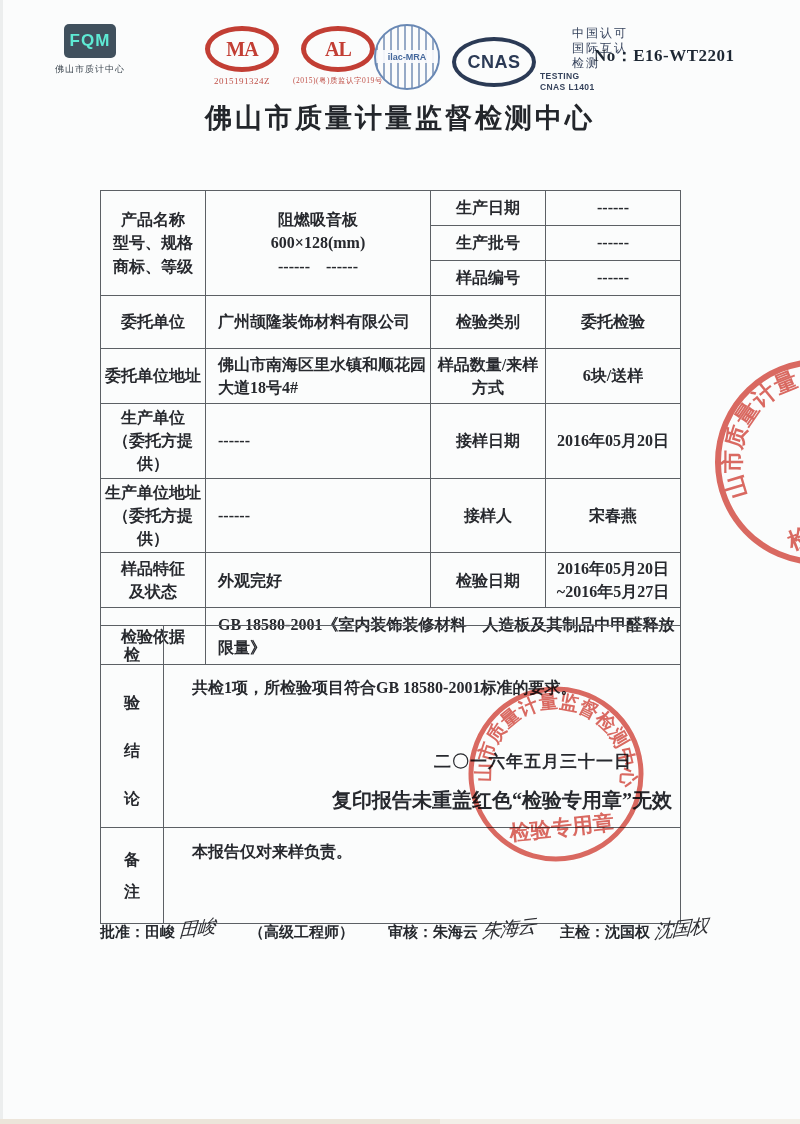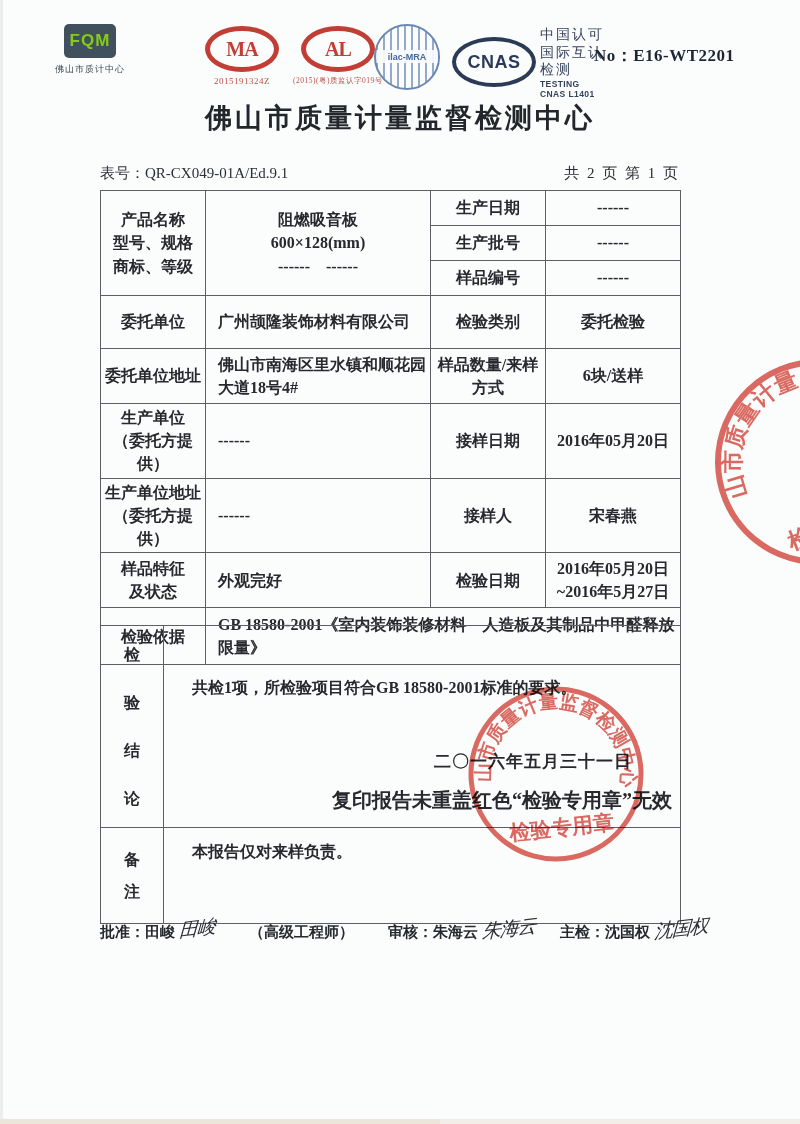--- a/index.html
+++ b/index.html
@@ -17,21 +17,21 @@
   }
   .page::before{
     content:"";position:absolute;left:0;top:0;bottom:0;width:3px;
     background:#eceeee;
   }
   .abs{position:absolute;}
 
   
   .fqm-box{left:55px;top:24px;width:70px;text-align:center;}
   .fqm-badge{width:52px;height:34px;margin:0 auto;background:#40505d;border-radius:5px;
-    display:flex;align-items:center;justify-content:center;color:#84cc16;
+    display:flex;align-items:center;justify-content:center;color:#5eead4;
     font-family:"Liberation Sans",sans-serif;font-weight:bold;font-size:17px;letter-spacing:1px;}
   .fqm-cap{margin-top:5px;font-size:9px;color:#3d4750;letter-spacing:1px;white-space:nowrap;}
 
   .oval-logo{display:flex;flex-direction:column;align-items:center;}
   .cma-box{left:205px;top:26px;}
   .cal-box{left:293px;top:26px;}
   .oval{width:64px;height:36px;border:5px solid #c23e34;border-radius:50%;
     display:flex;align-items:center;justify-content:center;}
   .oval span{font-family:"Liberation Serif",serif;font-weight:bold;font-size:20px;color:#c23e34;letter-spacing:-1px;}
   .cert{margin-top:4px;font-size:9px;color:#c05048;letter-spacing:.5px;white-space:nowrap;}
@@ -46,21 +46,21 @@
   .globe-band{position:absolute;left:-2px;right:-2px;top:24px;height:13px;
     background:rgba(250,251,253,.92);display:flex;align-items:center;justify-content:center;
     font-family:"Liberation Sans",sans-serif;font-weight:bold;font-size:9px;color:#44679c;}
 
   .cnas-box{left:452px;top:37px;}
   .cnas-oval{width:76px;height:42px;border:4px solid #2b3a55;border-radius:50%;
     display:flex;align-items:center;justify-content:center;}
   .cnas-oval span{font-family:"Liberation Sans",sans-serif;font-weight:bold;font-size:18px;color:#2b3a55;letter-spacing:.5px;}
 
   .cnas-text{left:540px;top:26px;font-family:"Liberation Sans",sans-serif;color:#36435c;line-height:1.25;}
-  .cnas-text .zh{font-size:14px;letter-spacing:2px;}
+  .cnas-text .zh{font-size:12px;letter-spacing:2px;margin-left:32px;}
   .cnas-text .en{font-size:8.5px;font-weight:bold;letter-spacing:.4px;}
 
   .report-no{left:594px;top:44px;font-size:17px;font-weight:bold;color:#1d2733;letter-spacing:.5px;}
 
   
   .title-org{left:0;top:100px;width:100%;text-align:center;
     font-size:27px;font-weight:bold;letter-spacing:3px;color:#23262b;}
   .title-doc{left:0;top:134px;width:100%;text-align:center;
     font-size:27px;font-weight:bold;letter-spacing:10px;color:#23262b;}
 
@@ -139,24 +139,20 @@
     <div class="zh">国际互认</div>
     <div class="zh">检测</div>
     <div class="en">TESTING</div>
     <div class="en">CNAS L1401</div>
   </div>
 
   <div class="abs report-no"><span>No：</span><span>E16-WT2201</span></div>
 
   <div class="abs title-org">佛山市质量计量监督检测中心</div>
 
-  <div class="abs meta-row">
-    <div><span>表号：</span><span>QR-CX049-01A/Ed.9.1</span></div>
-    <div class="pages">共 2 页  第 1 页</div>
-  </div>
 
   <table class="main-table">
     <colgroup>
         <col style="width:105px">
         <col style="width:225px">
         <col style="width:115px">
         <col style="width:135px">
       </colgroup>
     <tbody>
         <tr style="height:35px">

